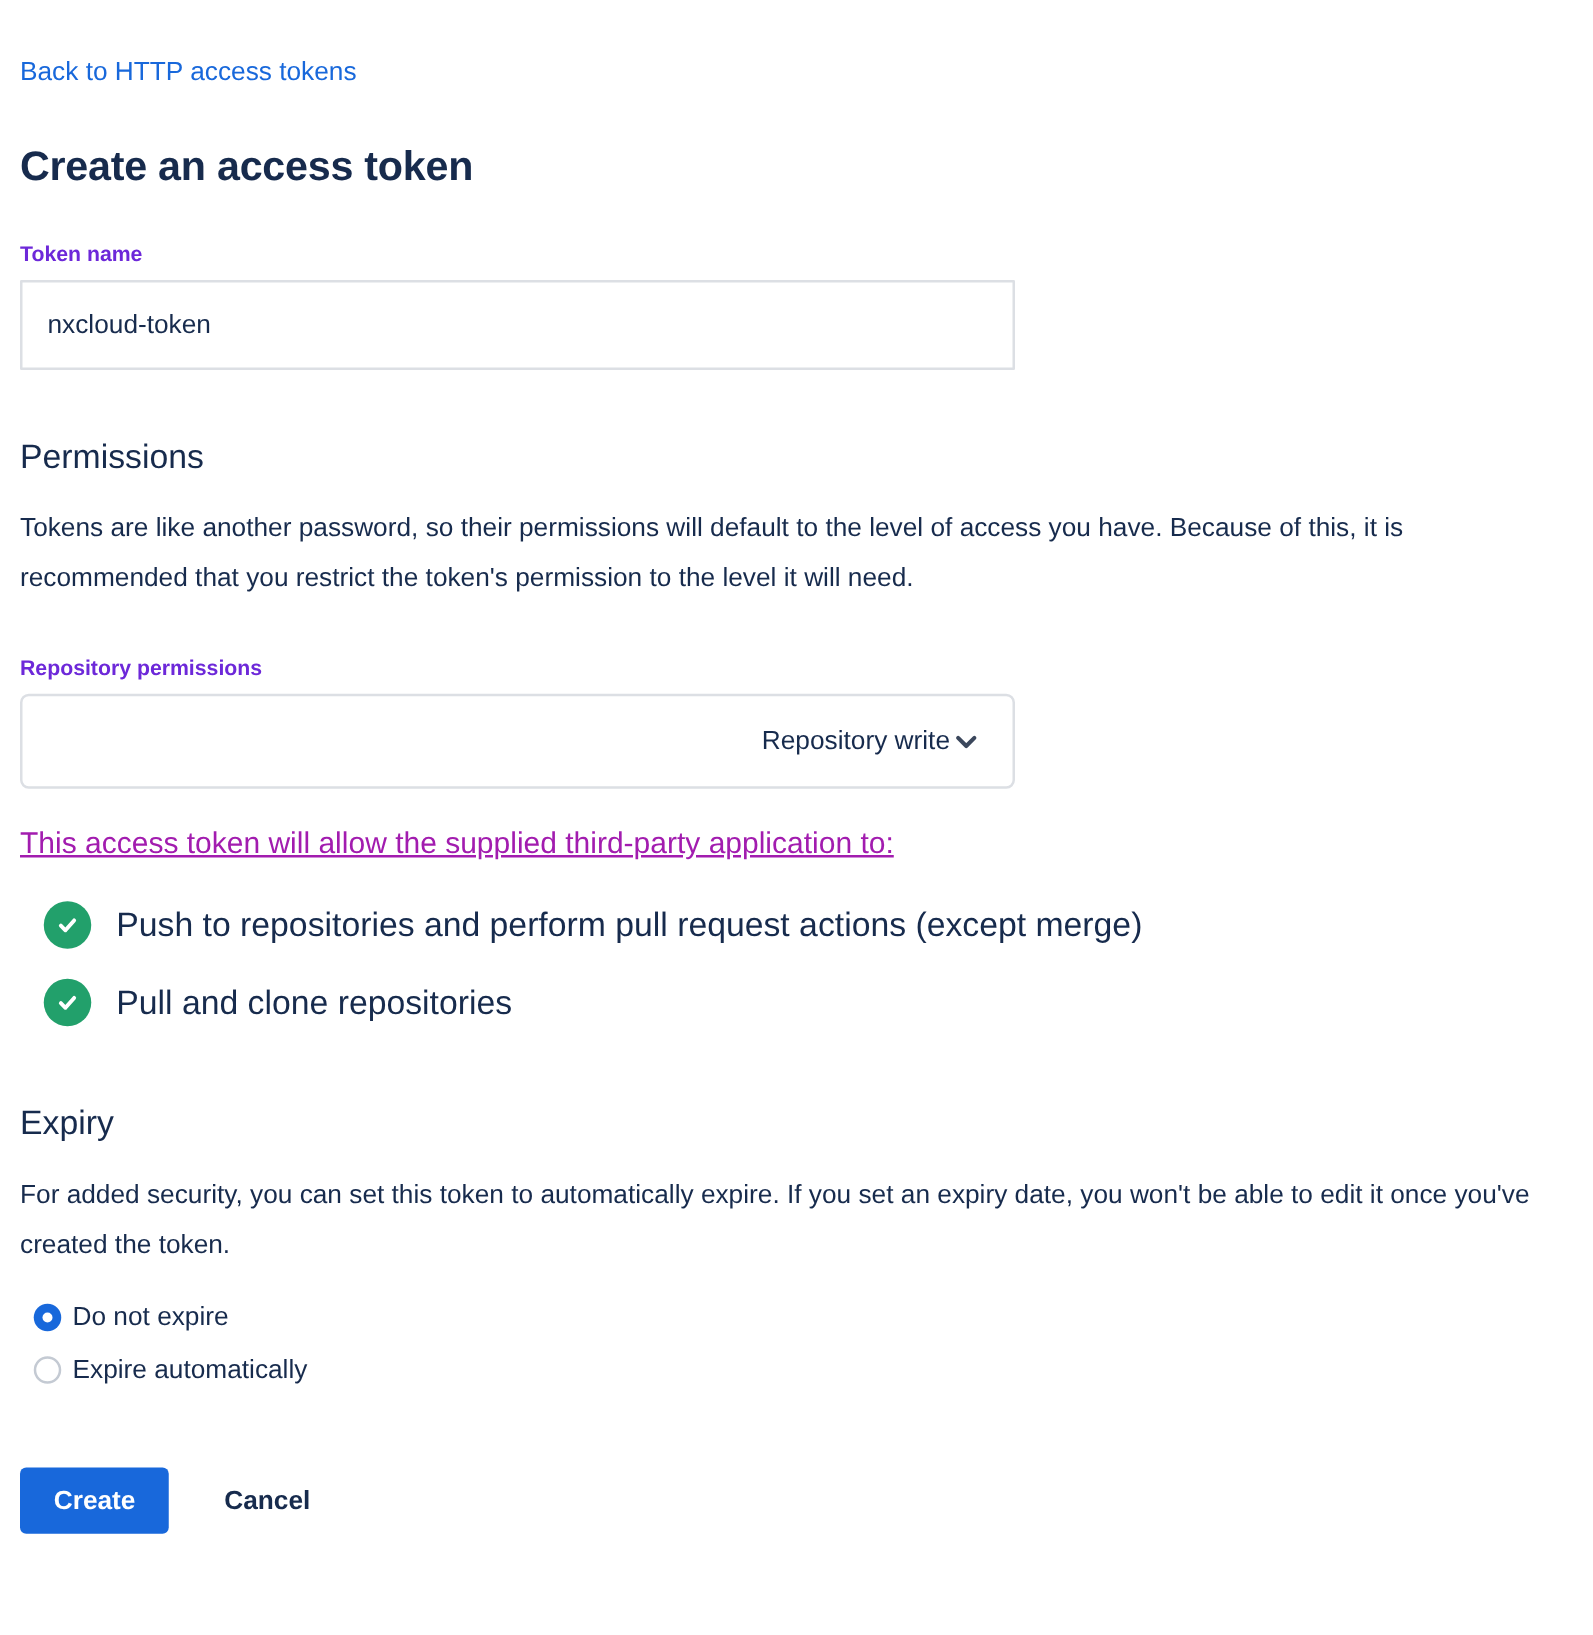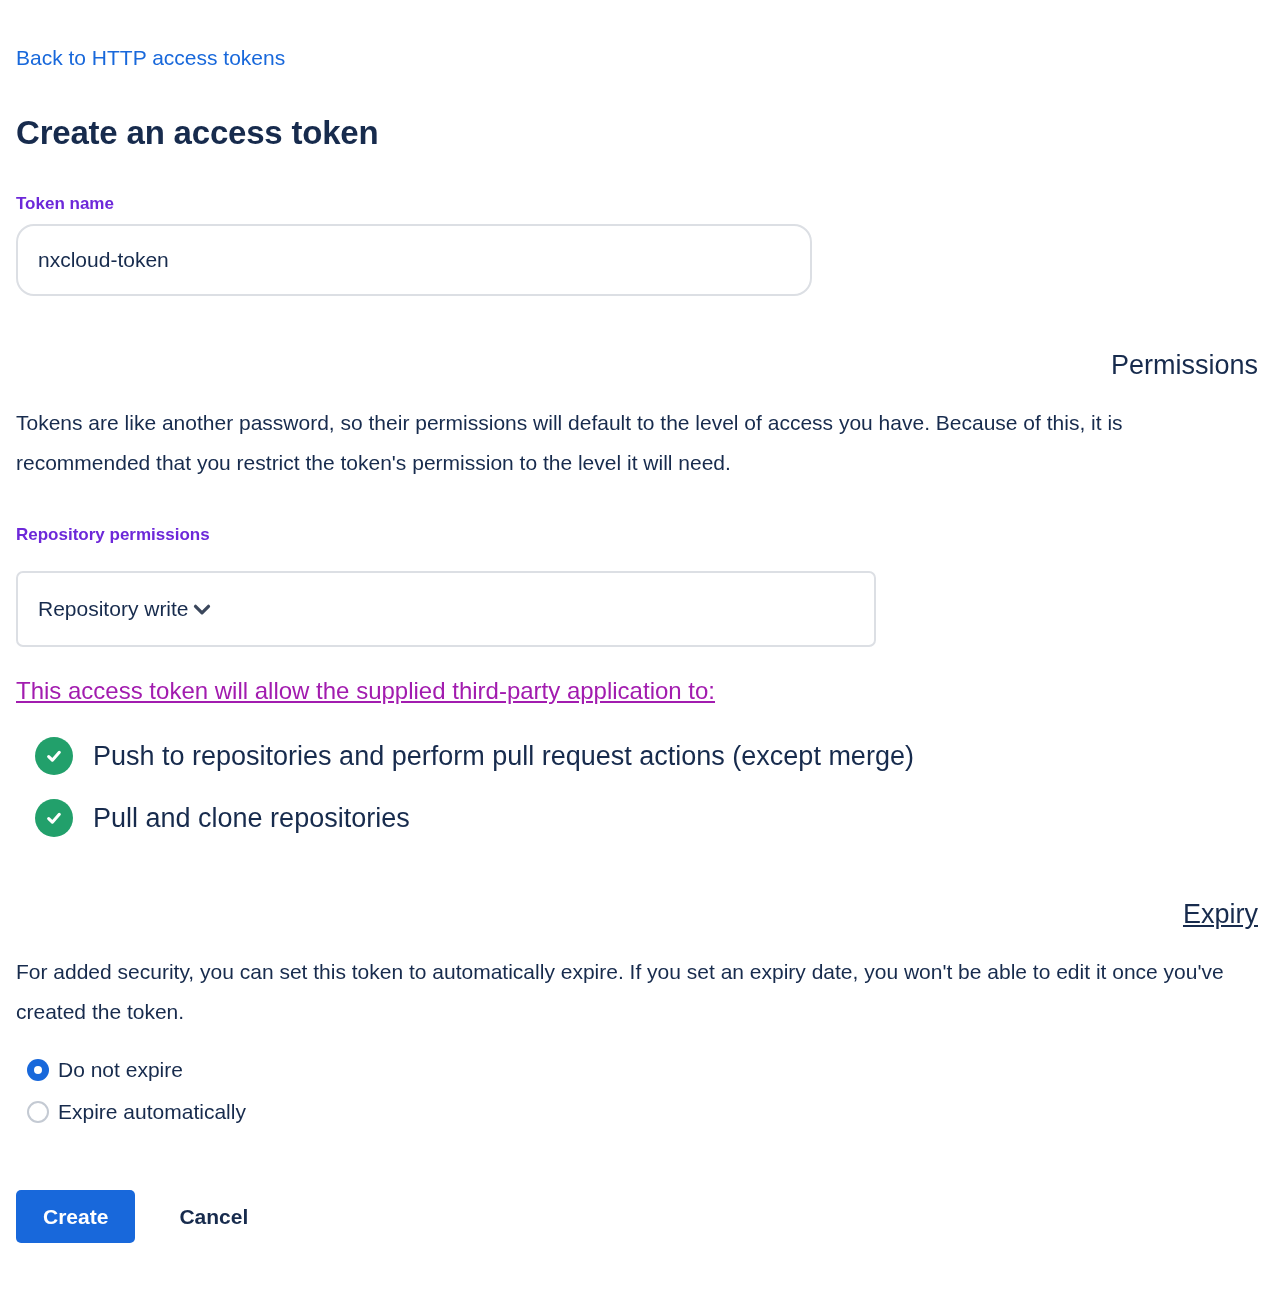--- a/index.html
+++ b/index.html
@@ -33,53 +33,52 @@
     font-size: 17px;
     font-weight: 700;
     color: #6d28d9;
   }
   .text-input {
     display: block;
     margin-top: 10px;
     width: 796px;
     height: 72px;
     border: 2px solid #DCDFE4;
-    border-radius: 18px;
+    border-radius: 1px;
     padding: 0 20px;
     font-family: "Liberation Sans", sans-serif;
     font-size: 21px;
     color: #172B4D;
     outline: none;
     background: #ffffff;
   }
   h2.section-heading {
     margin-top: 54px;
     font-size: 27px;
     font-weight: 500;
     color: #172B4D;
-    text-align: right;
-  }
-  h2.expiry-heading { margin-top: 62px; text-decoration: underline; }
+  }
+  h2.expiry-heading { margin-top: 62px; }
   p.body-text {
     margin-top: 22px;
     font-size: 21px;
     line-height: 40px;
     max-width: 1212px;
     color: #172B4D;
   }
   .select-box {
-    margin-top: 26px;
-    width: 860px;
+    margin-top: 10px;
+    width: 796px;
     height: 76px;
     border: 2px solid #DCDFE4;
     border-radius: 7px;
     background: #ffffff;
     display: flex;
     align-items: center;
-    justify-content: flex-start;
+    justify-content: flex-end;
     padding: 0 24px 0 20px;
     cursor: pointer;
   }
   .select-box .select-value {
     font-size: 21px;
     color: #172B4D;
   }
   .allow-intro {
     margin-top: 30px;
     font-size: 24px;

